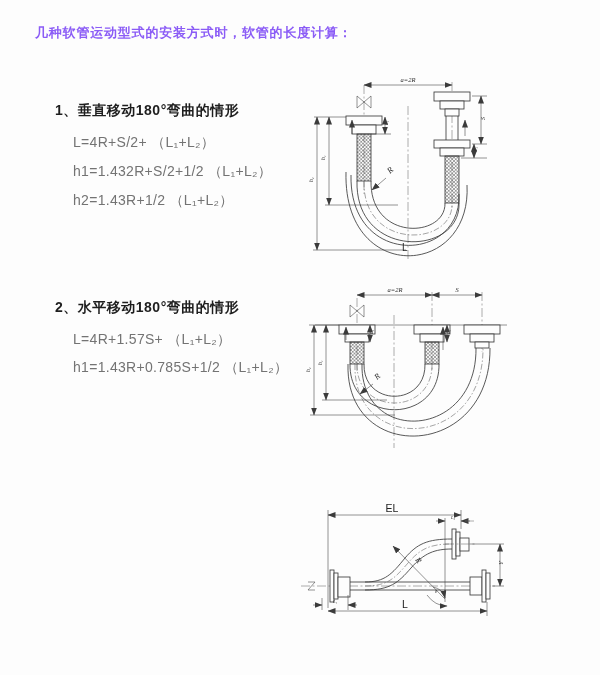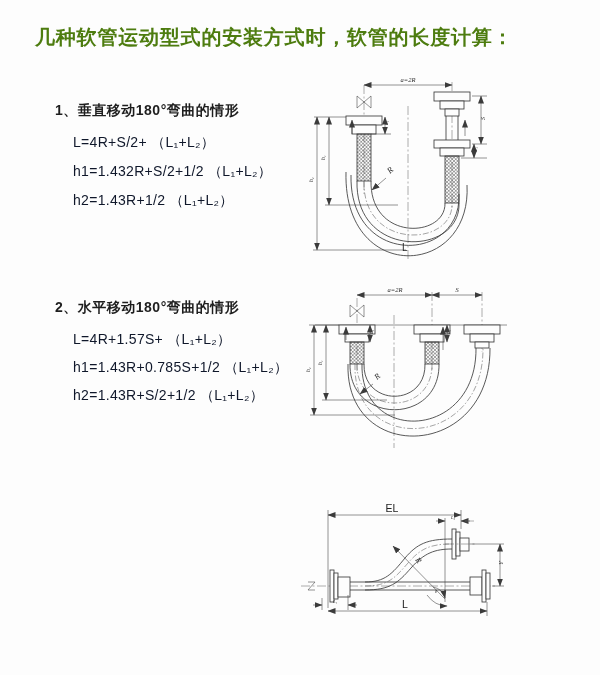--- a/index.html
+++ b/index.html
@@ -5,28 +5,28 @@
   html,body{margin:0;padding:0;}
   .page{
     position:relative;
     width:600px;height:675px;
     background:#fdfdfd;
     overflow:hidden;
     font-family:"Liberation Sans","DejaVu Sans",sans-serif;
   }
   .title{
     position:absolute;left:35px;top:24px;width:540px;
-    font-size:20px;font-weight:600;color:#4d7c0f;letter-spacing:0.8px;
+    font-size:13px;font-weight:600;color:#8b5cf6;letter-spacing:0.8px;
   }
   .section{position:absolute;color:#1e1e1e;}
   #sec1{left:55px;top:102px;}
   #sec2{left:55px;top:299px;}
   #sec3{left:55px;top:519px;}
   .sec-heading{font-size:14px;font-weight:700;letter-spacing:0.5px;}
-  .formulas{margin:8px 0 0 18px;font-size:14px;font-weight:500;letter-spacing:0.3px;color:#0f172a;}
+  .formulas{margin:8px 0 0 18px;font-size:14px;font-weight:500;letter-spacing:0.3px;color:#737373;}
   .diagram{position:absolute;}
   #dia1{left:300px;top:70px;}
   #dia2{left:295px;top:280px;}
   #dia3{left:295px;top:498px;}
   
   .ln{stroke:#3b3b3b;stroke-width:.85;fill:none;}
   .fl{stroke:#3b3b3b;stroke-width:.85;fill:#fdfdfd;}
   .thin{stroke:#3b3b3b;stroke-width:.55;fill:none;}
   .dim{stroke:#3b3b3b;stroke-width:.55;fill:none;}
   .cl{stroke:#6a6a6a;stroke-width:.55;fill:none;stroke-dasharray:9 2.5 2 2.5;}
@@ -48,21 +48,20 @@
       <div style="line-height:29px">h1=1.432R+S/2+1/2 （L₁+L₂）</div>
       <div style="line-height:29px">h2=1.43R+1/2 （L₁+L₂）</div>
     </div>
   </div>
 
   <div class="section" id="sec2">
     <div class="sec-heading">2、水平移动180°弯曲的情形</div>
     <div class="formulas">
       <div style="line-height:28px">L=4R+1.57S+ （L₁+L₂）</div>
       <div style="line-height:28px">h1=1.43R+0.785S+1/2 （L₁+L₂）</div>
-      <div style="line-height:28px">h2=1.43R+S/2+1/2 （L₁+L₂）</div>
     </div>
   </div>
 
 
   <svg id="dia1" class="diagram" width="300" height="195" viewBox="0 0 300 195">
     <defs>
       <pattern id="hatch1" width="3.5" height="3.5" patternUnits="userSpaceOnUse">
         <path d="M0,0 L3.5,3.5 M3.5,0 L0,3.5" stroke="#4a4a4a" stroke-width="0.5"></path>
       </pattern>
       <marker id="arrA" markerWidth="8" markerHeight="8" refX="7.5" refY="3" orient="auto-start-reverse" markerUnits="userSpaceOnUse">

